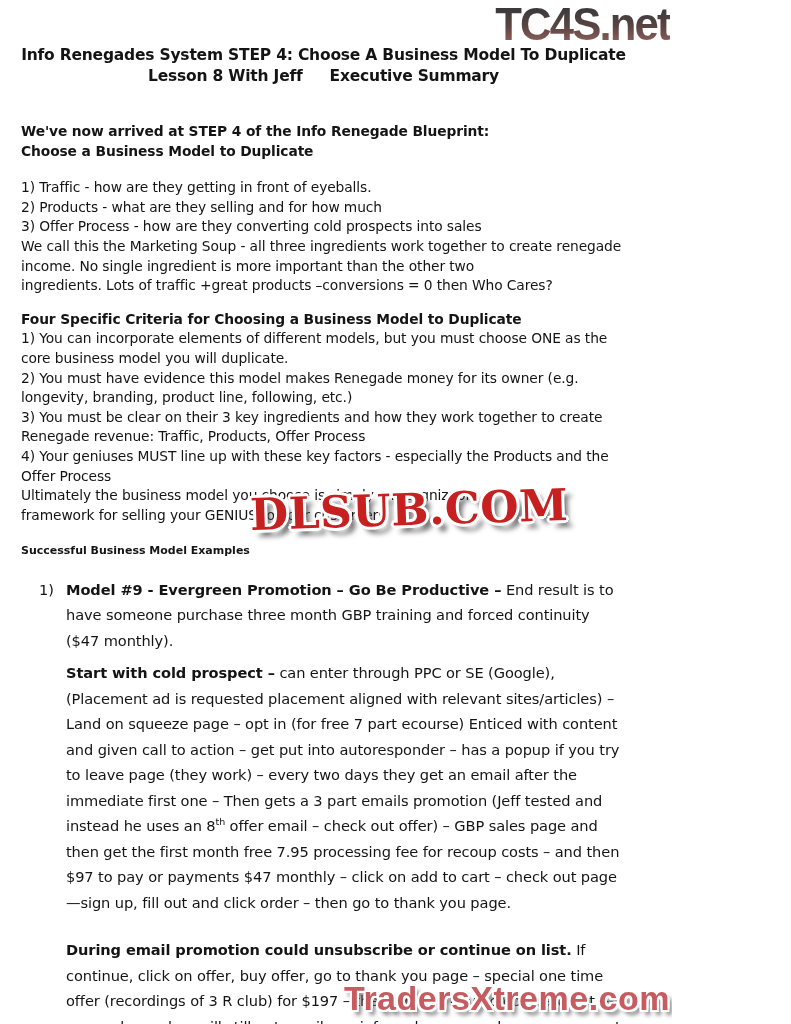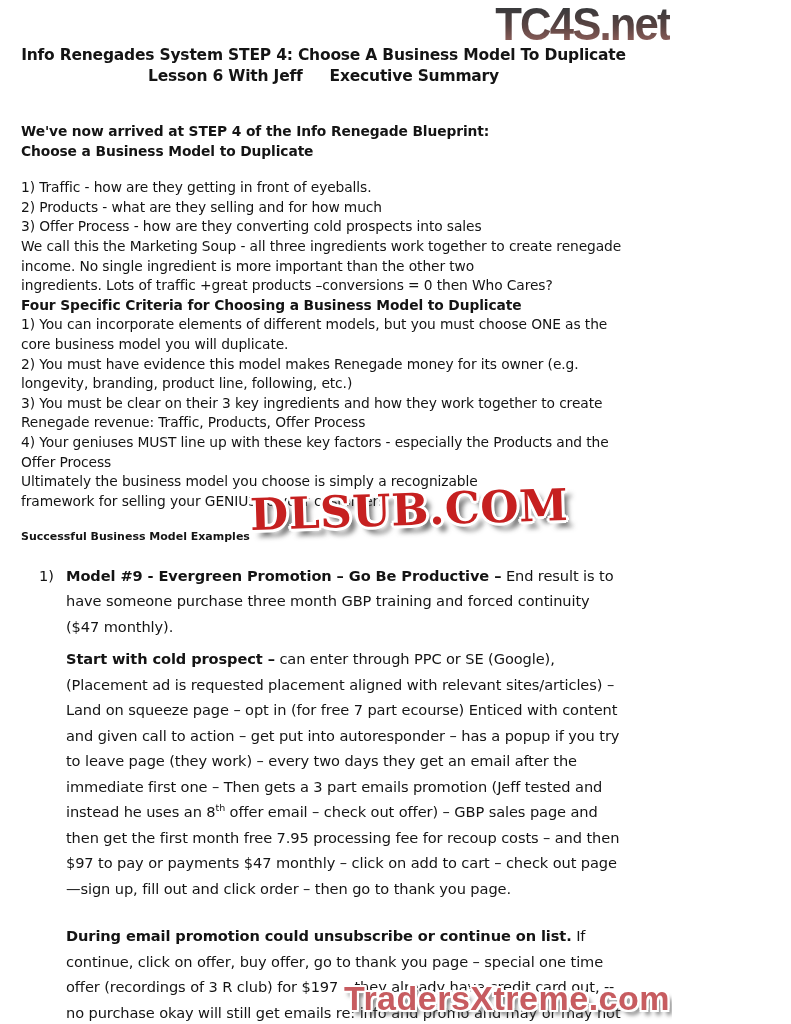--- a/index.html
+++ b/index.html
@@ -26,21 +26,21 @@
   .sec {
     font-size:13.8px;
     line-height:19.6px;
     white-space:pre-line;
     letter-spacing:-0.1px;
   }
   .bold { font-weight:bold; }
 
   .intro          { margin-top:35px; font-weight:bold; }
   .task           { margin-top:17px; }
-  .criteria       { }
+  .criteria       { margin-top:14px; }
   .examples-head  { margin-top:16px; font-weight:bold; font-size:11px; line-height:19.6px; }
 
   .list-font { font-size:14.6px; line-height:25.5px; letter-spacing:-0.1px; }
 
   .item1 { margin-top:16px; display:flex; }
   .item1 .num  { flex:none; width:27px; margin-left:18px; }
   .item1 .body { flex:1; }
 
   .para { margin:7px 0 0 45px; }
   .para.during { margin-top:22px; }
@@ -95,21 +95,21 @@
 
 <div class="page">
 
   <div class="wm-top">TC4S.net</div>
 
   <div class="doc">
 
     <div class="title">
       <div>Info Renegades System STEP 4: Choose A Business Model To Duplicate</div>
       <div>
-        <span>Lesson 6 With Jeff</span><span class="gap-right">Executive Summary</span>
+        <span>Lesson 8 With Jeff</span><span class="gap-right">Executive Summary</span>
       </div>
     </div>
 
     <div class="sec intro">We've now arrived at STEP 4 of the Info Renegade Blueprint:
 Choose a Business Model to Duplicate</div>
 
     <div class="task">
       <div class="sec">1) Traffic - how are they getting in front of eyeballs.
 2) Products - what are they selling and for how much
 3) Offer Process - how are they converting cold prospects into sales

